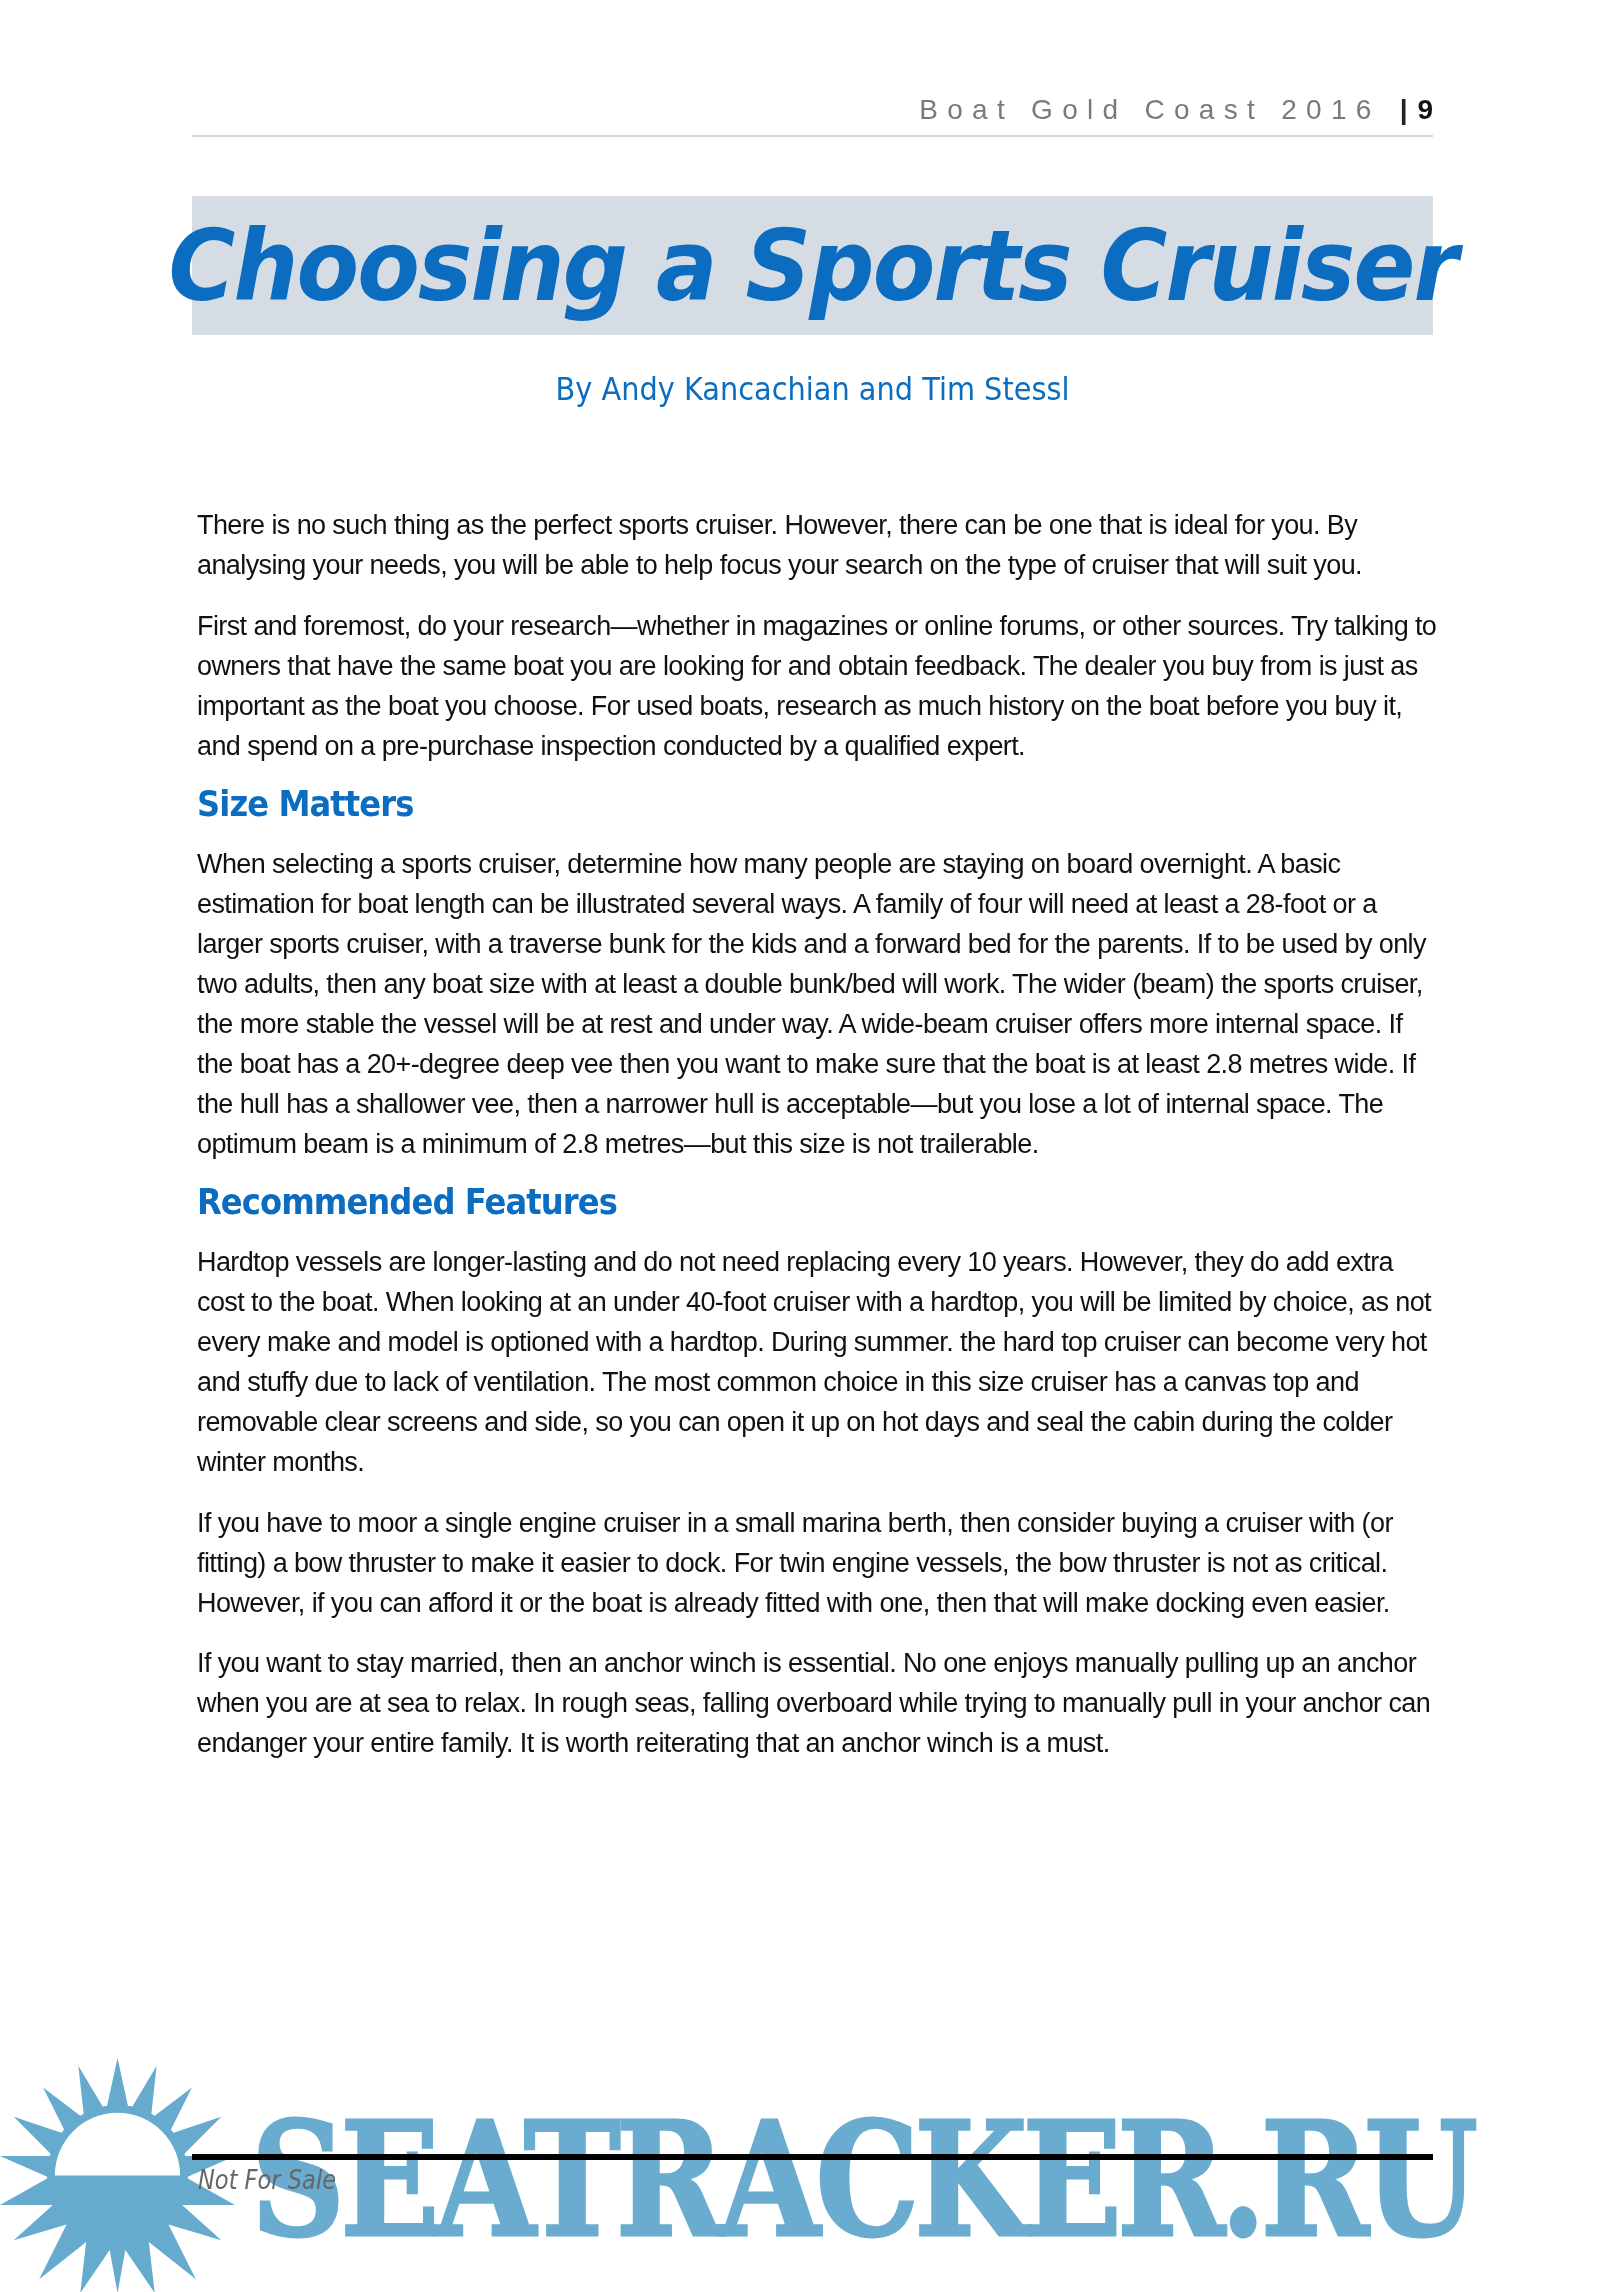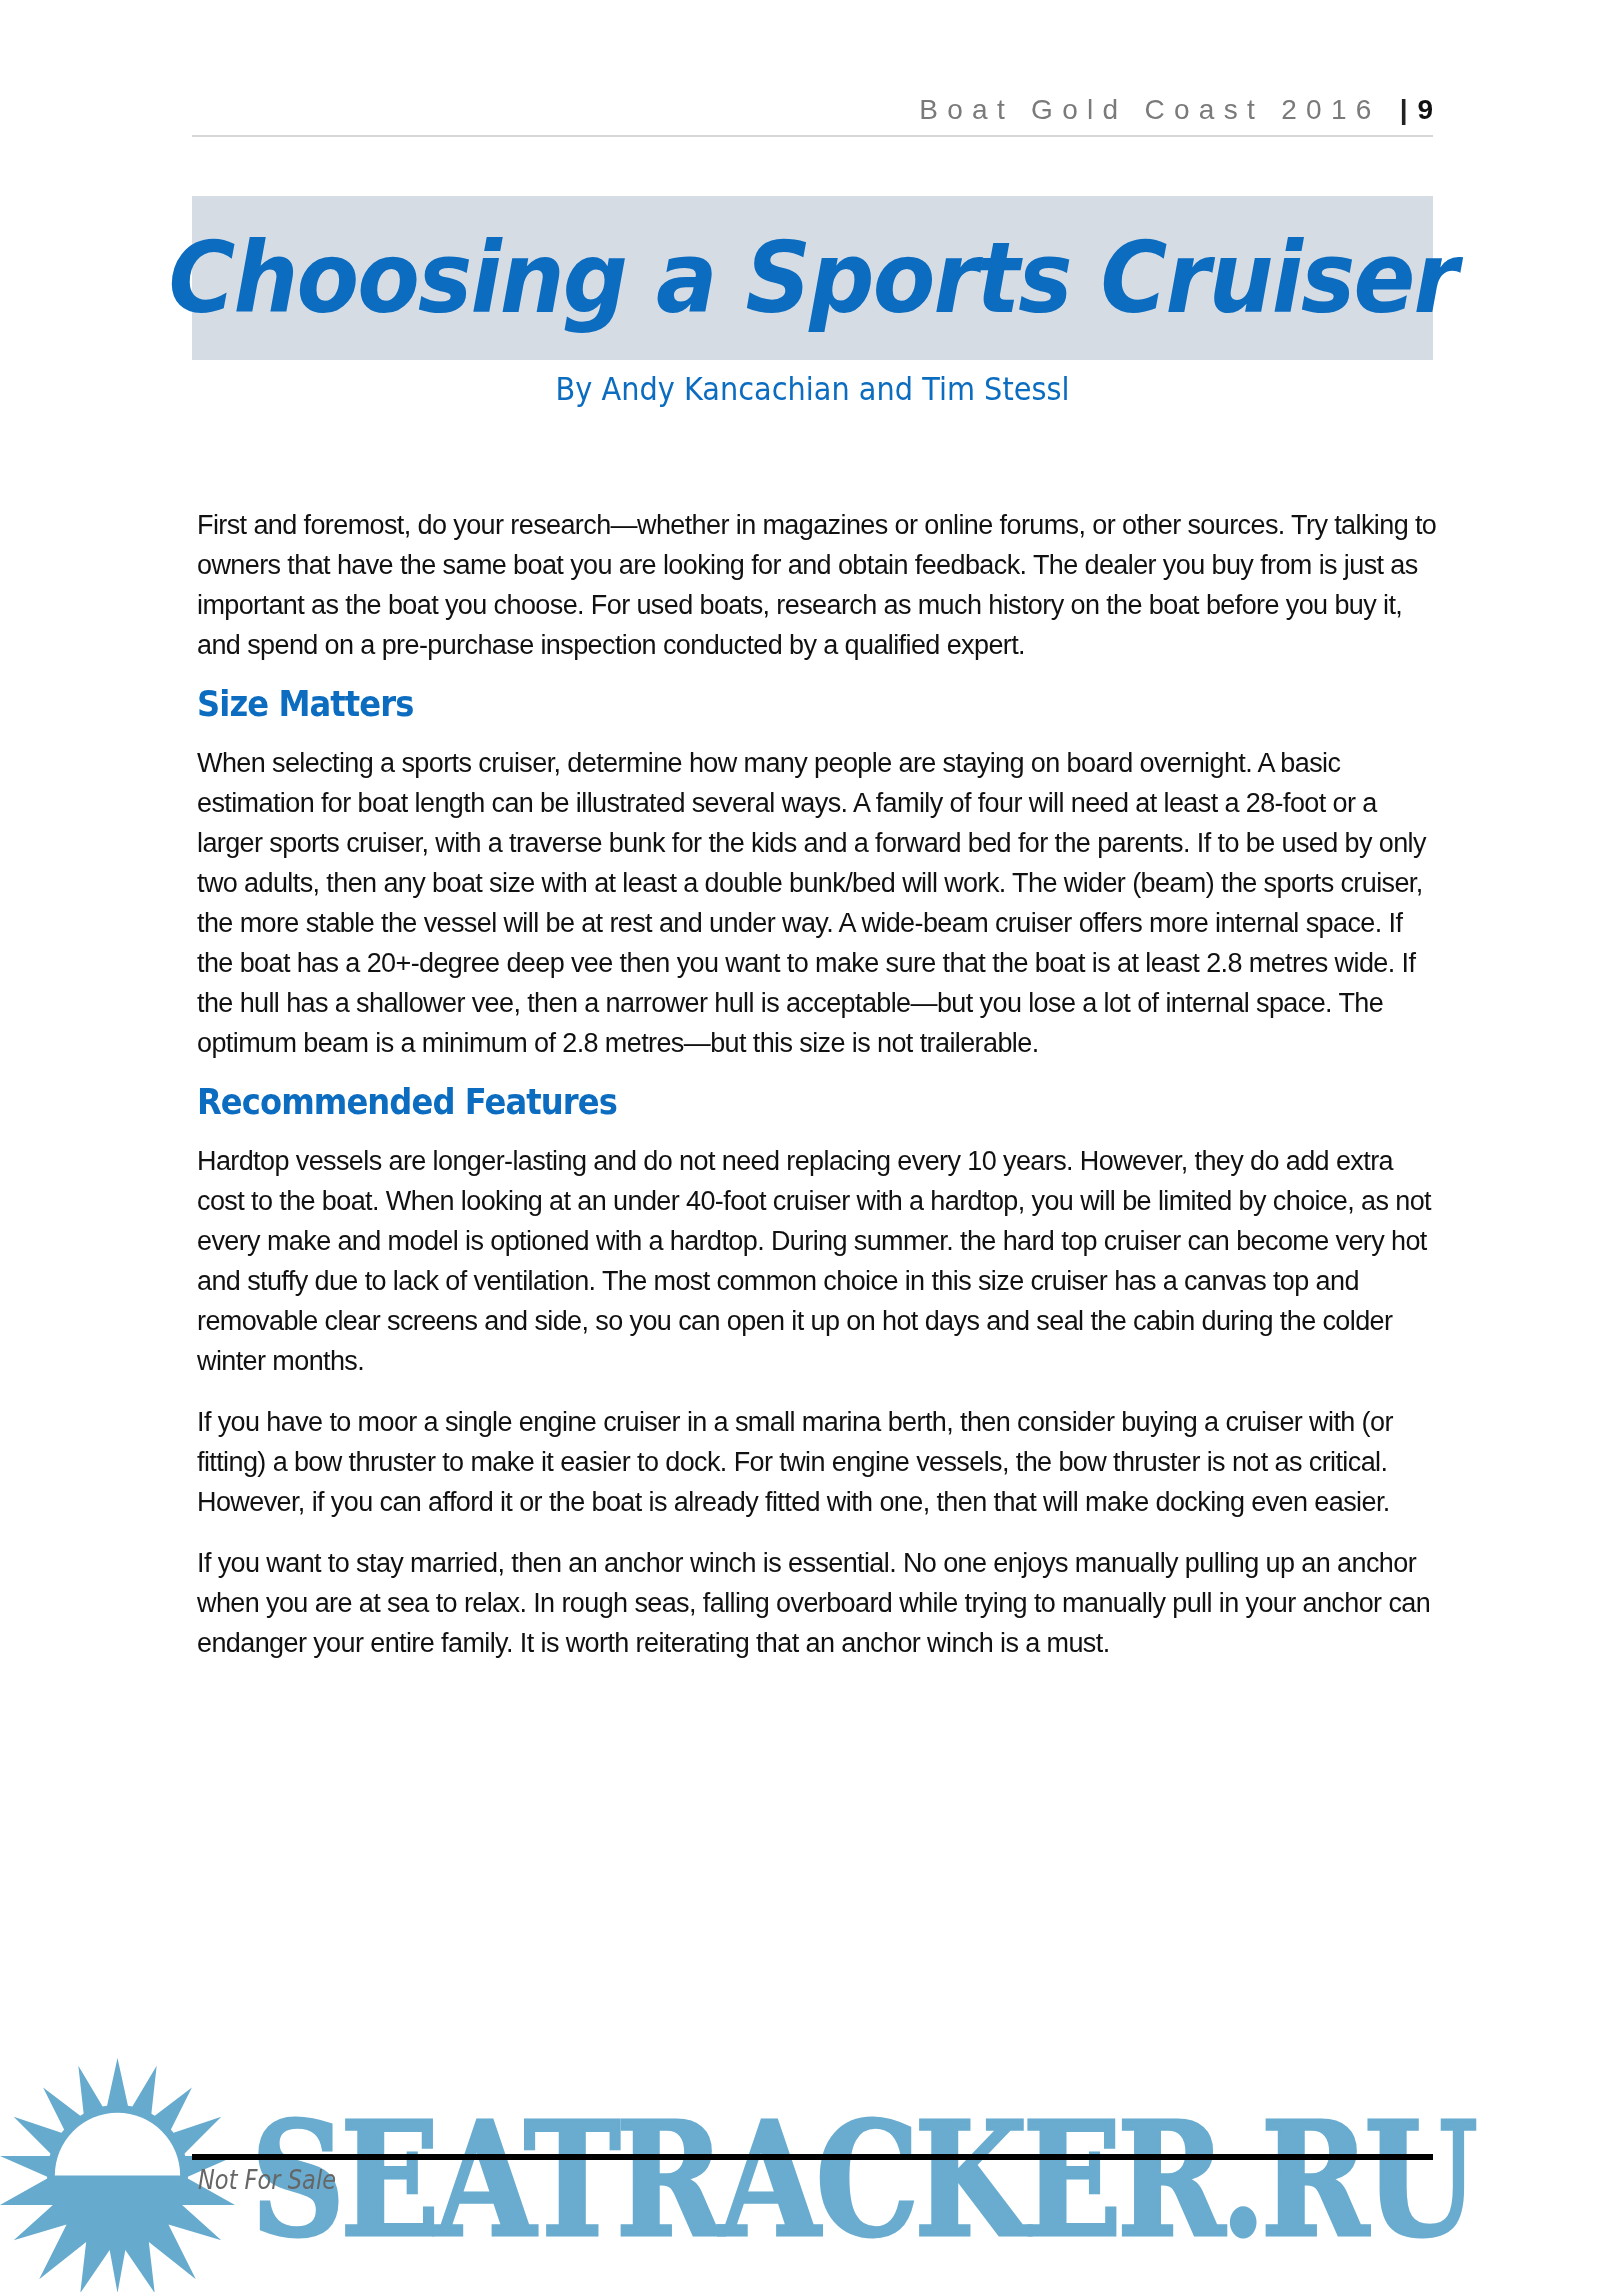--- a/index.html
+++ b/index.html
@@ -5,21 +5,21 @@
   html, body { margin:0; padding:0; background:#ffffff; }
   body { width:1621px; height:2293px; position:relative; overflow:hidden;
          font-family:"Liberation Sans", "DejaVu Sans", sans-serif; color:#111; }
   .page-header { position:absolute; left:192px; top:90px; width:1241px; height:45px;
                  border-bottom:2.9px solid #d6d6d6; }
   .header-text { position:absolute; right:0; top:3.9px; font-size:28px; letter-spacing:9.3px;
                  color:#7a7a7a; font-family:Liberation Sans, sans-serif; }
   .header-sep { color:#222; font-weight:bold; letter-spacing:0; margin-left:2px; margin-right:9.8px; }
   .header-num { color:#111; font-weight:bold; letter-spacing:0; }
 
-  .title-box { position:absolute; left:192px; top:196px; width:1241px; height:164px;
+  .title-box { position:absolute; left:192px; top:196px; width:1241px; height:139px;
                background:#d6dce4; display:flex; align-items:center; justify-content:center; }
   .title { font-size:98px; font-weight:bold; font-style:italic; color:#0b6cc0;
            font-family:"DejaVu Sans", sans-serif; letter-spacing:-2px; margin:0; transform:scaleX(0.93); white-space:nowrap; }
 
   .byline { position:absolute; left:192px; top:370px; width:1241px; text-align:center;
             font-size:32px; color:#0b6cc0; font-family:"DejaVu Sans", sans-serif; transform:scaleX(0.9); }
 
   .body-text { position:absolute; left:197px; width:1241px; font-family:"Liberation Sans", sans-serif;
                font-size:27px; line-height:40px; color:#111; letter-spacing:-0.6px; }
   .body-text p { margin:0 0 20.6px 0; }
@@ -46,20 +46,21 @@
   </div>
 </div>
 
 <div class="title-box">
   <h1 class="title">Choosing a Sports Cruiser</h1>
 </div>
 
 <div class="byline">By Andy Kancachian and Tim Stessl</div>
 
 <div class="body-text" style="top:505px;">
+  <p>There is no such thing as the perfect sports cruiser. However, there can be one that is ideal for you. By analysing your needs, you will be able to help focus your search on the type of cruiser that will suit you.</p>
   <p>First and foremost, do your research—whether in magazines or online forums, or other sources. Try talking to owners that have the same boat you are looking for and obtain feedback. The dealer you buy from is just as important as the boat you choose. For used boats, research as much history on the boat before you buy it, and spend on a pre-purchase inspection conducted by a qualified expert.</p>
 
   <h2 class="h2" style="margin-top:-2px;margin-bottom:19.6px;">Size Matters</h2>
   <p>When selecting a sports cruiser, determine how many people are staying on board overnight. A basic estimation for boat length can be illustrated several ways. A family of four will need at least a 28-foot or a larger sports cruiser, with a traverse bunk for the kids and a forward bed for the parents. If to be used by only two adults, then any boat size with at least a double bunk/bed will work. The wider (beam) the sports cruiser, the more stable the vessel will be at rest and under way. A wide-beam cruiser offers more internal space. If the boat has a 20+-degree deep vee then you want to make sure that the boat is at least 2.8 metres wide. If the hull has a shallower vee, then a narrower hull is acceptable—but you lose a lot of internal space. The optimum beam is a minimum of 2.8 metres—but this size is not trailerable.</p>
 
   <h2 class="h2" style="margin-top:-2px;margin-bottom:19.6px;">Recommended Features</h2>
   <p>Hardtop vessels are longer-lasting and do not need replacing every 10 years. However, they do add extra cost to the boat. When looking at an under 40-foot cruiser with a hardtop, you will be limited by choice, as not every make and model is optioned with a hardtop. During summer. the hard top cruiser can become very hot and stuffy due to lack of ventilation. The most common choice in this size cruiser has a canvas top and removable clear screens and side, so you can open it up on hot days and seal the cabin during the colder winter months.</p>
   <p>If you have to moor a single engine cruiser in a small marina berth, then consider buying a cruiser with (or fitting) a bow thruster to make it easier to dock. For twin engine vessels, the bow thruster is not as critical. However, if you can afford it or the boat is already fitted with one, then that will make docking even easier.</p>
   <p>If you want to stay married, then an anchor winch is essential. No one enjoys manually pulling up an anchor when you are at sea to relax. In rough seas, falling overboard while trying to manually pull in your anchor can endanger your entire family. It is worth reiterating that an anchor winch is a must.</p>
 </div>

